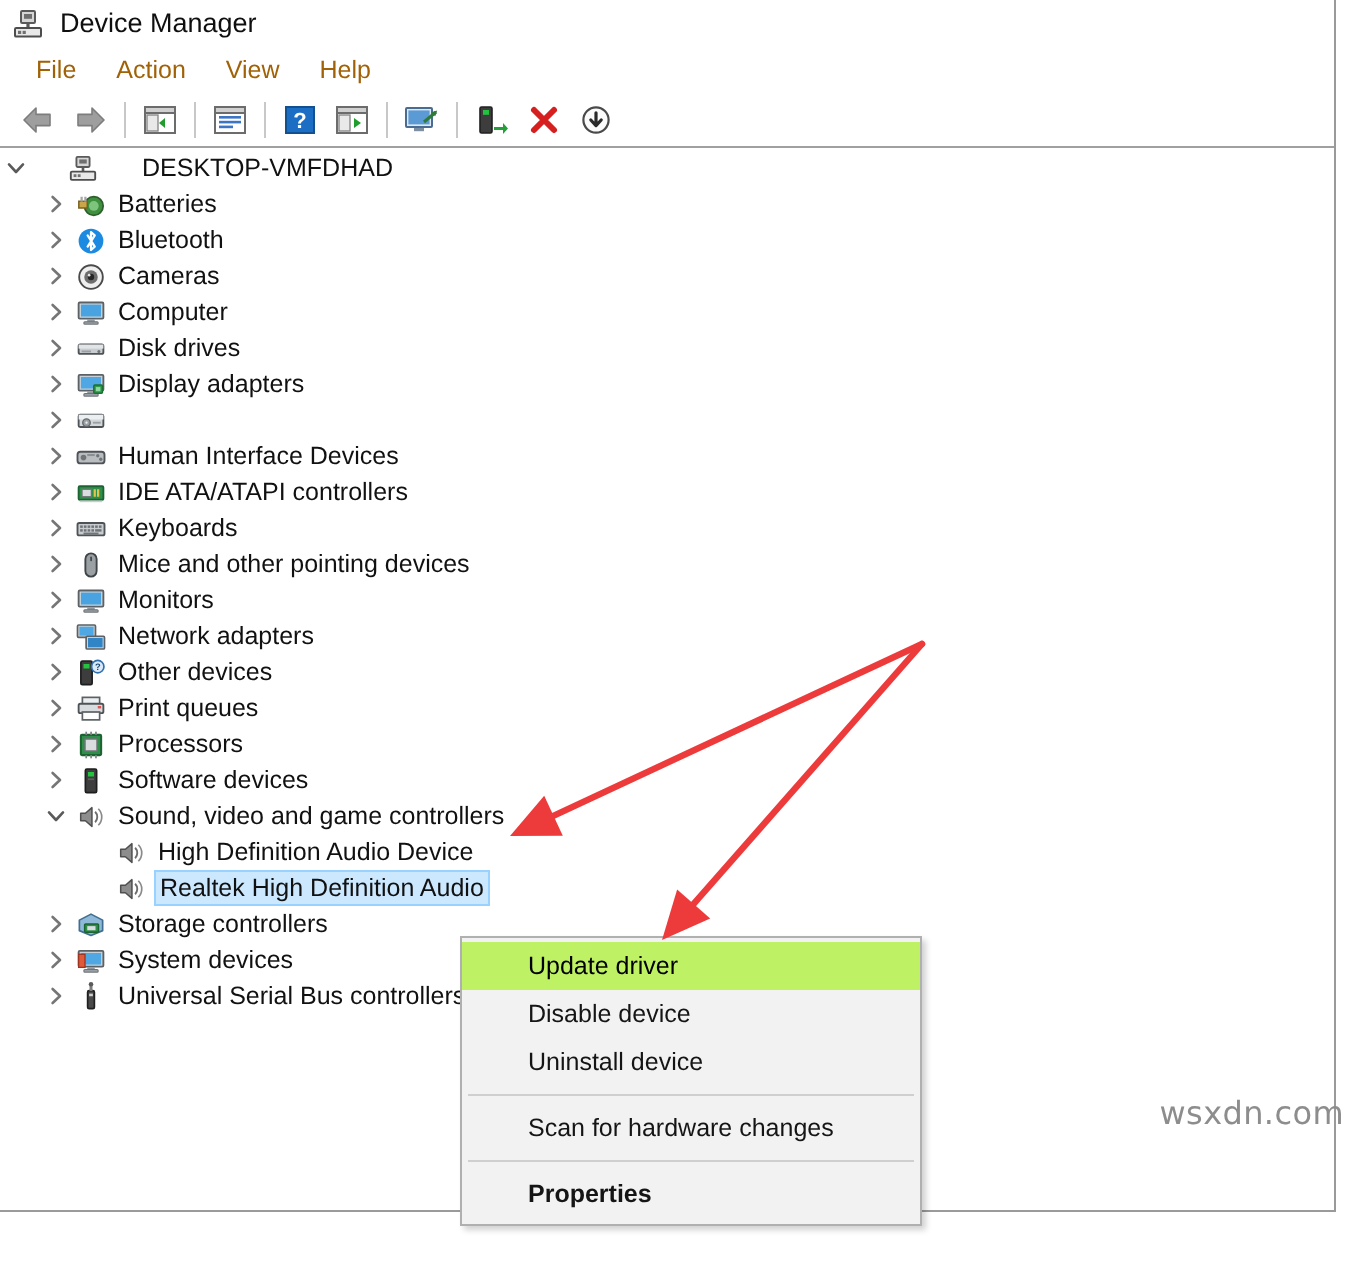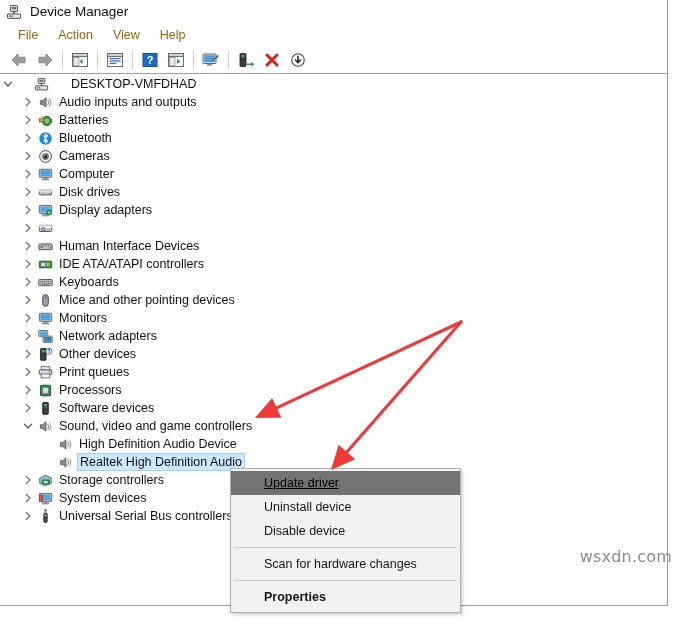--- a/index.html
+++ b/index.html
@@ -150,23 +150,22 @@
     height: 24px;
     display: flex;
     align-items: center;
     padding-left: 33px;
     font-size: 12.5px;
     color: #151515;
     white-space: nowrap;
     cursor: default;
   }
   .ctx-item.hl {
-    background: #737373;
+    background: #bef264;
     color: #000000;
-    text-decoration: underline;
   }
   .ctx-item.bold { font-weight: bold; }
   .ctx-sep {
     height: 1px;
     background: #cfcfcf;
     margin: 4px 3px 4px 3px;
   }
 
   
   .arrows {
@@ -330,35 +329,20 @@
 
       <div id="tree-nodes">
           <div class="row indent1">
             <span class="chev">
               <svg width="10" height="10" viewBox="0 0 10 10">
                 <path d="M3.3 1.5 L7 5 L3.3 8.5" fill="none" stroke="#767676" stroke-width="1.3" stroke-linecap="round" stroke-linejoin="round"></path>
               </svg>
             </span>
             <span class="ico">
               <svg width="15" height="15" viewBox="0 0 16 16">
-                <path d="M2.5 6 L5 6 L8.5 3 L8.5 13 L5 10 L2.5 10 Z" fill="#8d8d8d" stroke="#4f4f4f" stroke-width="0.8" stroke-linejoin="round"></path>
-                <path d="M10.2 5.2 A4 4 0 0 1 10.2 10.8" fill="none" stroke="#6d6d6d" stroke-width="1"></path>
-                <path d="M11.9 3.6 A6.2 6.2 0 0 1 11.9 12.4" fill="none" stroke="#8a8a8a" stroke-width="0.9"></path>
-              </svg>
-            </span>
-            <span class="lbl">Audio inputs and outputs</span>
-          </div>
-          <div class="row indent1">
-            <span class="chev">
-              <svg width="10" height="10" viewBox="0 0 10 10">
-                <path d="M3.3 1.5 L7 5 L3.3 8.5" fill="none" stroke="#767676" stroke-width="1.3" stroke-linecap="round" stroke-linejoin="round"></path>
-              </svg>
-            </span>
-            <span class="ico">
-              <svg width="15" height="15" viewBox="0 0 16 16">
                 <circle cx="9.5" cy="8.5" r="5" fill="#3f8f3f" stroke="#2c5f2c" stroke-width="0.9"></circle>
                 <circle cx="9.5" cy="8.5" r="2.6" fill="#7dc47d"></circle>
                 <rect x="1.5" y="6" width="4.5" height="3.6" fill="#caa64a" stroke="#7c6020" stroke-width="0.8"></rect>
                 <rect x="2.4" y="3.6" width="1.2" height="2.6" fill="#a6a6a6"></rect>
                 <rect x="4.4" y="3.6" width="1.2" height="2.6" fill="#a6a6a6"></rect>
               </svg>
             </span>
             <span class="lbl">Batteries</span>
           </div>
           <div class="row indent1">
@@ -712,22 +696,22 @@
                 <rect x="7" y="6.2" width="2" height="1.4" fill="#cfcfcf"></rect>
               </svg>
             </span>
             <span class="lbl">Universal Serial Bus controllers</span>
           </div>
         </div>
     </div>
 
     <div class="ctxmenu" id="ctxmenu">
         <div class="ctx-item hl">Update driver</div>
+        <div class="ctx-item">Disable device</div>
         <div class="ctx-item">Uninstall device</div>
-        <div class="ctx-item">Disable device</div>
         <div class="ctx-sep"></div>
         <div class="ctx-item">Scan for hardware changes</div>
         <div class="ctx-sep"></div>
         <div class="ctx-item bold">Properties</div>
       </div>
 
   </div>
 
   <svg class="arrows" width="680" height="632" viewBox="0 0 680 632">
     <g id="arrow-group">

